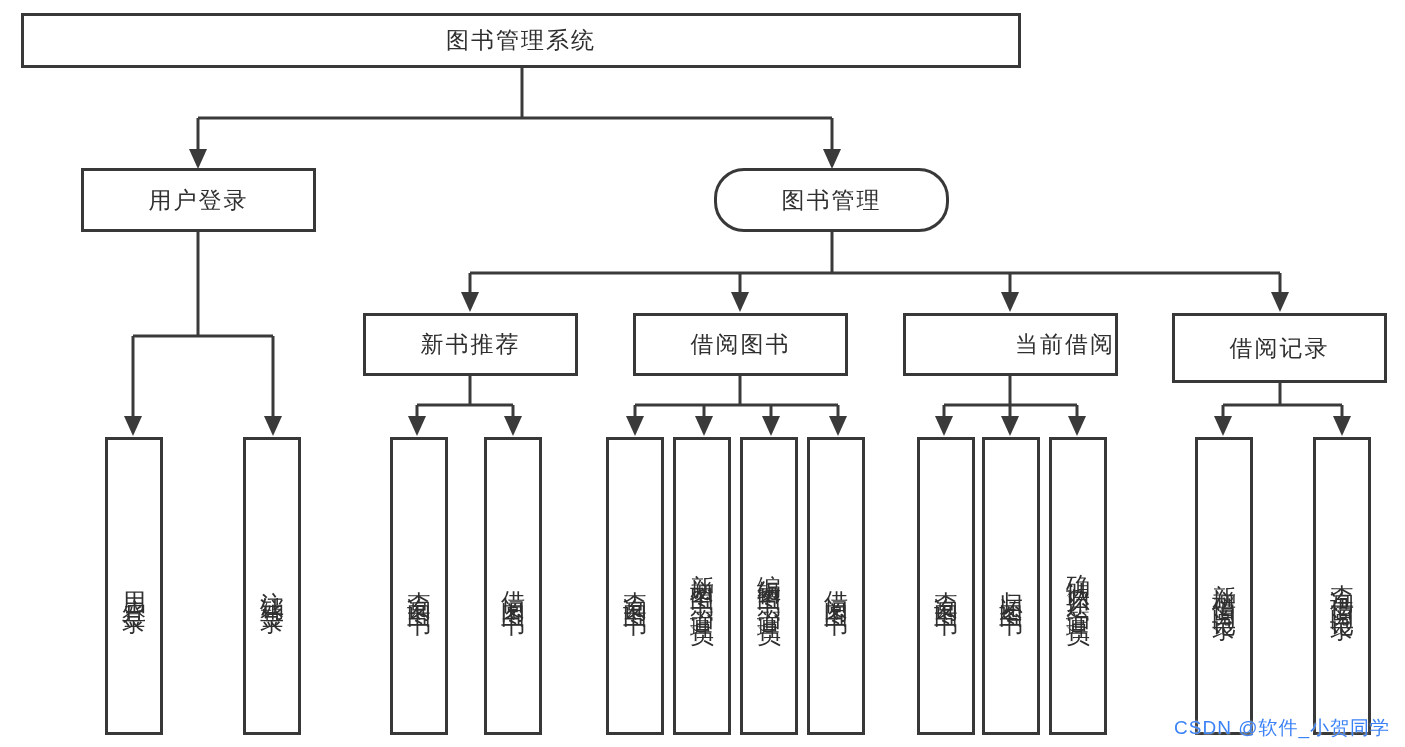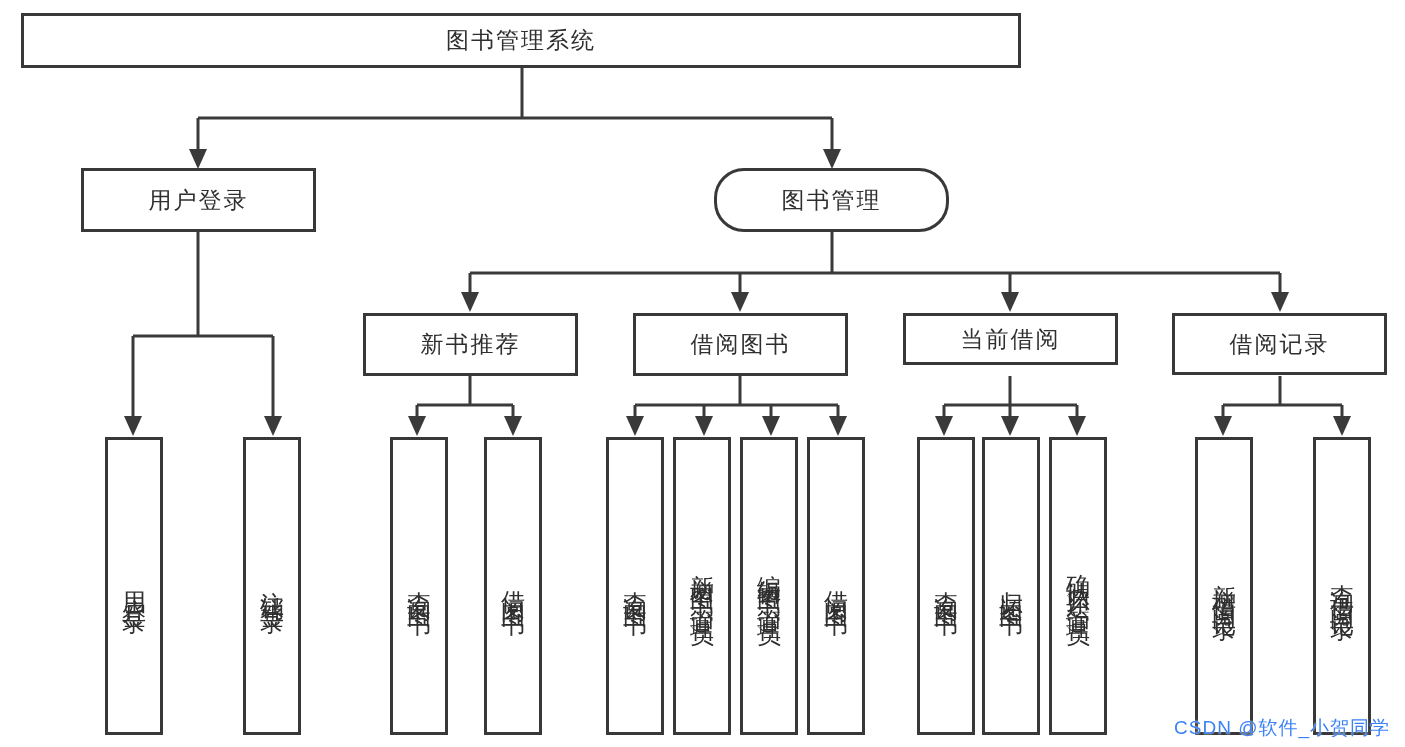--- a/index.html
+++ b/index.html
@@ -105,24 +105,24 @@
   <div class="node hnode" style="left:714px;top:168px;width:235px;height:64px;border-radius:30px;">
     <span>图书管理</span>
   </div>
 
   <div class="node hnode" style="left:363px;top:313px;width:215px;height:63px;">
     <span>新书推荐</span>
   </div>
   <div class="node hnode" style="left:633px;top:313px;width:215px;height:63px;">
     <span>借阅图书</span>
   </div>
-  <div class="node hnode" style="left:903px;top:313px;width:215px;height:52px;">
+  <div class="node hnode" style="left:903px;top:313px;width:215px;height:63px;justify-content:flex-end;">
     <span>当前借阅</span>
   </div>
-  <div class="node hnode" style="left:1172px;top:313px;width:215px;height:62px;">
+  <div class="node hnode" style="left:1172px;top:313px;width:215px;height:70px;">
     <span>借阅记录</span>
   </div>
 
   <div class="node vnode" style="left:105px;">
     <span class="vtext">用户登录</span>
   </div>
   <div class="node vnode" style="left:243px;">
     <span class="vtext">注销登录</span>
   </div>
 

